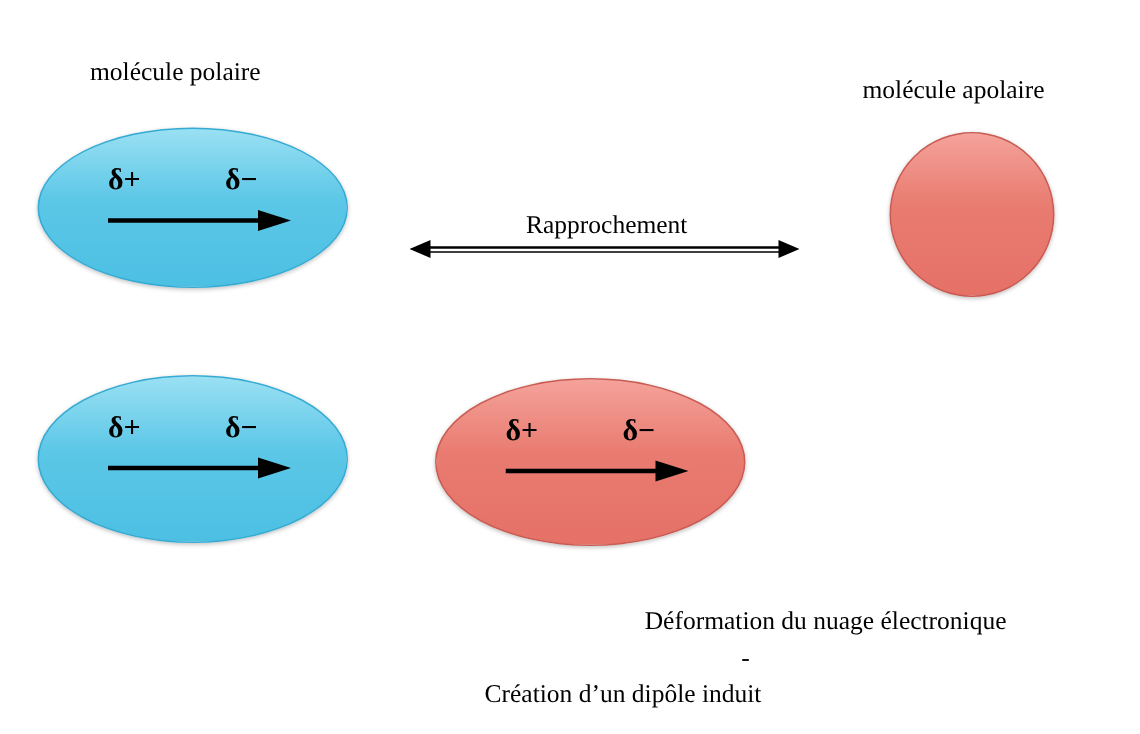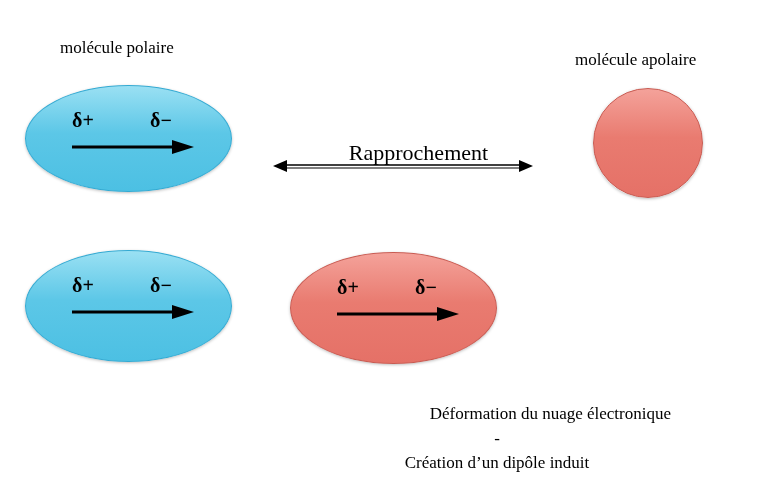--- a/index.html
+++ b/index.html
@@ -47,38 +47,38 @@
   .dp{left:46px;top:24px;}
   .dm{left:124px;top:24px;}
 
   .dipole-arrow{
     position:absolute;
     left:46px;top:52px;
   }
 
   .rapprochement-label{
     position:absolute;
-    left:291px;top:140px;width:255px;
+    left:277px;top:140px;width:255px;
     text-align:center;
-    font-size:22px;
+    font-size:17px;
   }
   .double-arrow{
     position:absolute;
     left:273px;top:158px;
   }
 
   .caption{
     position:absolute;
     left:323px;top:402px;width:348px;
     font-size:17px;
     line-height:1.45;
   }
   .caption .c1{text-align:right;}
   .caption .c2{text-align:center;}
-  .caption .c3{text-align:center;}
+  .caption .c3{text-align:left;}
 </style>
 </head>
 <body>
 
 <div class="canvas">
 
   <div class="label polar-label">molécule polaire</div>
   <div class="label apolar-label">molécule apolaire</div>
 
   <div class="ellipse cyan e1">

